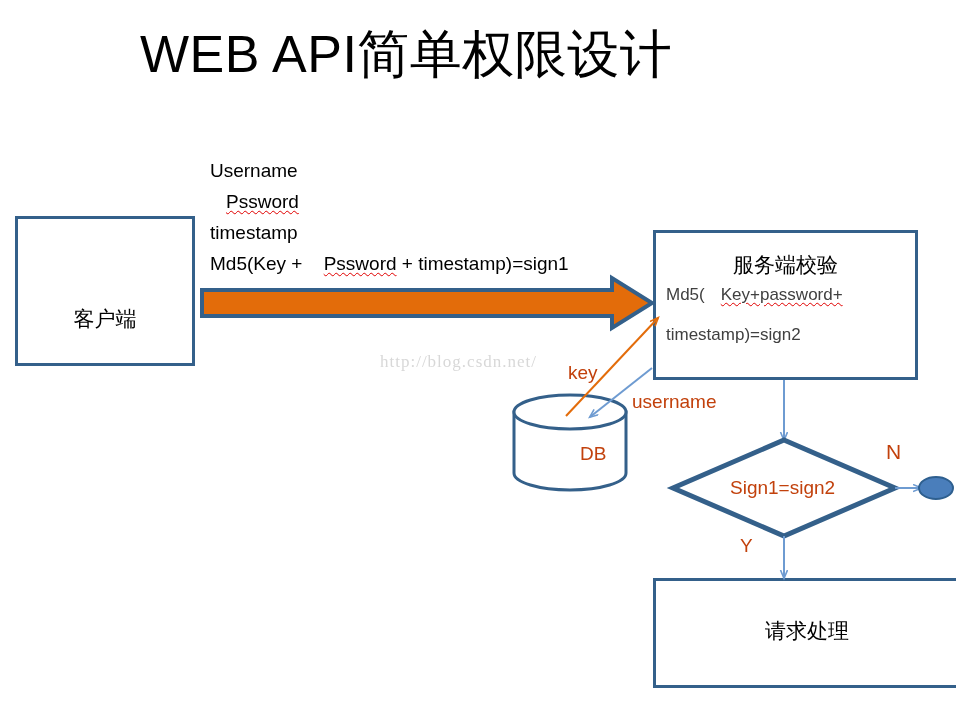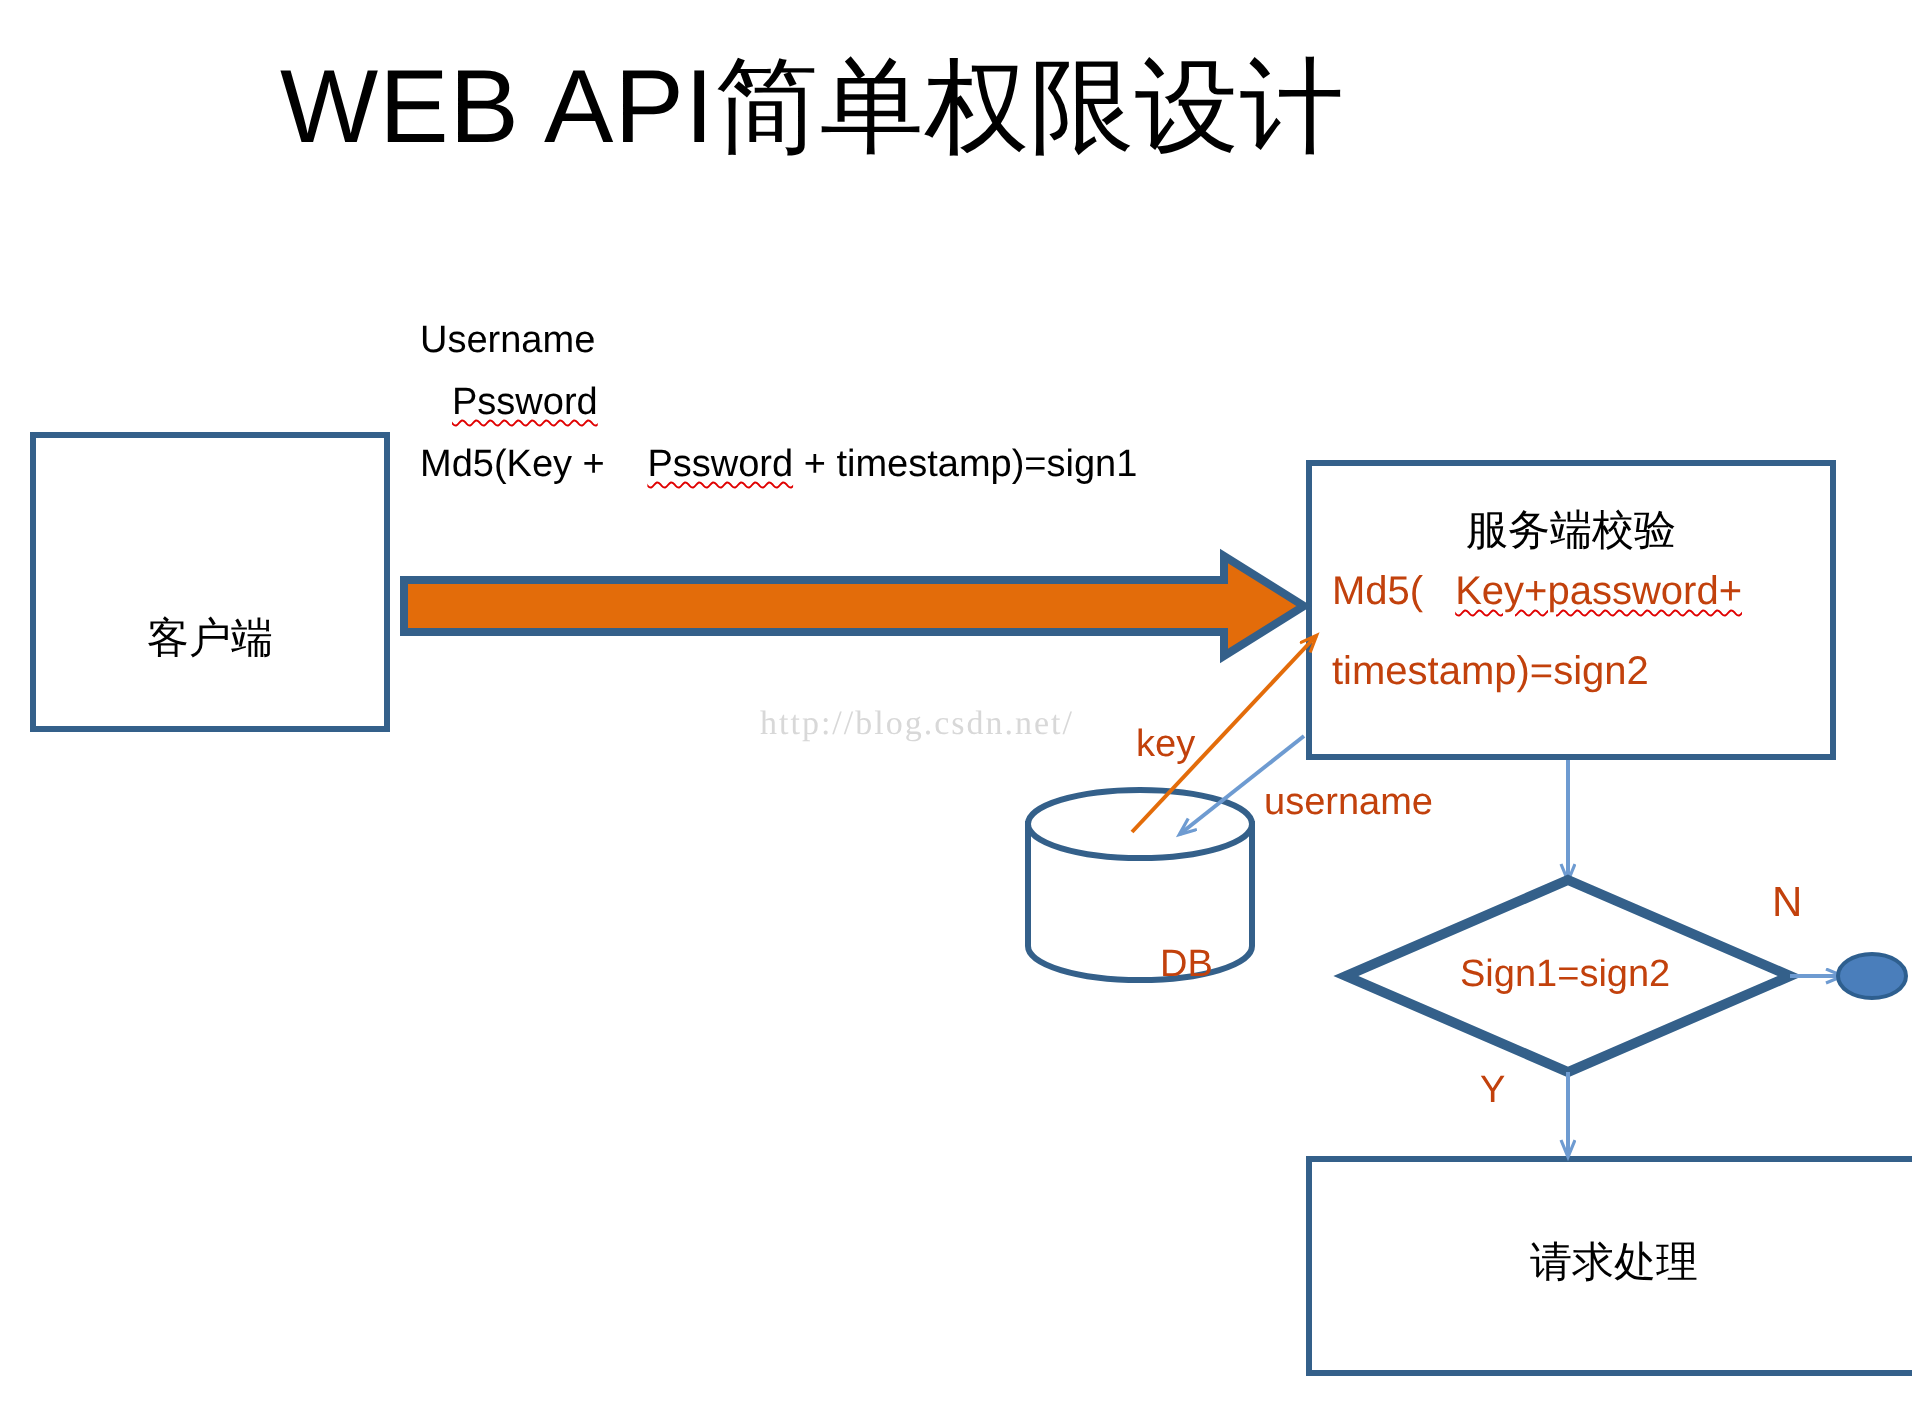--- a/index.html
+++ b/index.html
@@ -66,22 +66,22 @@
     left: 0;
     right: 0;
     top: 18px;
     text-align: center;
     font-size: 21px;
     color: #000000;
   }
   .server-line {
     position: absolute;
     left: 10px;
-    font-size: 20px;
-    color: #c2410c;
+    font-size: 17px;
+    color: #404040;
     white-space: nowrap;
   }
   #server-line-1 { top: 52px; }
   #server-line-2 { top: 92px; }
   .squiggle {
     text-decoration: underline;
     text-decoration-color: #E00000;
     text-decoration-style: wavy;
     text-decoration-thickness: 1px;
     text-underline-offset: 2px;
@@ -136,34 +136,35 @@
   .edge-label {
     position: absolute;
     font-size: 19px;
     color: #c2410c;
     white-space: nowrap;
   }
   #label-key      { left: 568px; top: 362px; }
   #label-username { left: 632px; top: 391px; }
   #label-n        { left: 886px; top: 440px; font-size: 21px; }
   #label-y        { left: 740px; top: 535px; font-size: 19px; }
-  #label-db       { left: 580px; top: 472px; font-size: 19px; }
+  #label-db       { left: 580px; top: 443px; font-size: 19px; }
 </style>
 </head>
 <body>
 
 <div id="slide">
 
   <div id="page-title">WEB API简单权限设计</div>
 
   <div id="watermark">http://blog.csdn.net/</div>
 
   <div id="request-text">
     <div>Username</div>
     <div><span class="squiggle">Pssword</span></div>
+    <div>timestamp</div>
     <div><span>Md5(Key + </span><span class="squiggle">Pssword</span><span> + timestamp)=sign1</span></div>
   </div>
 
   <div id="client-box" class="node-box">
     <div id="client-label">客户端</div>
   </div>
 
   <div id="server-box" class="node-box">
     <div id="server-title">服务端校验</div>
     <div id="server-line-1" class="server-line"><span>Md5(</span><span class="squiggle">Key+password+</span></div>

